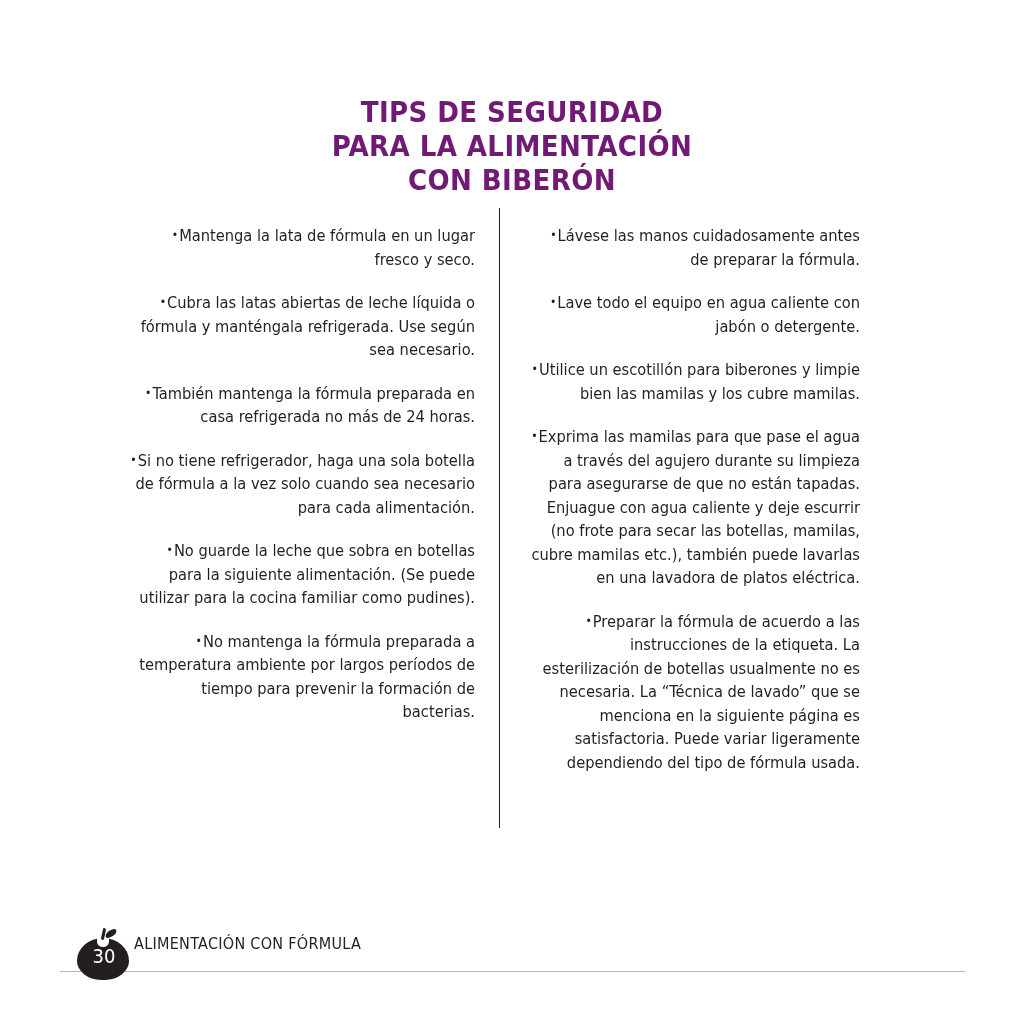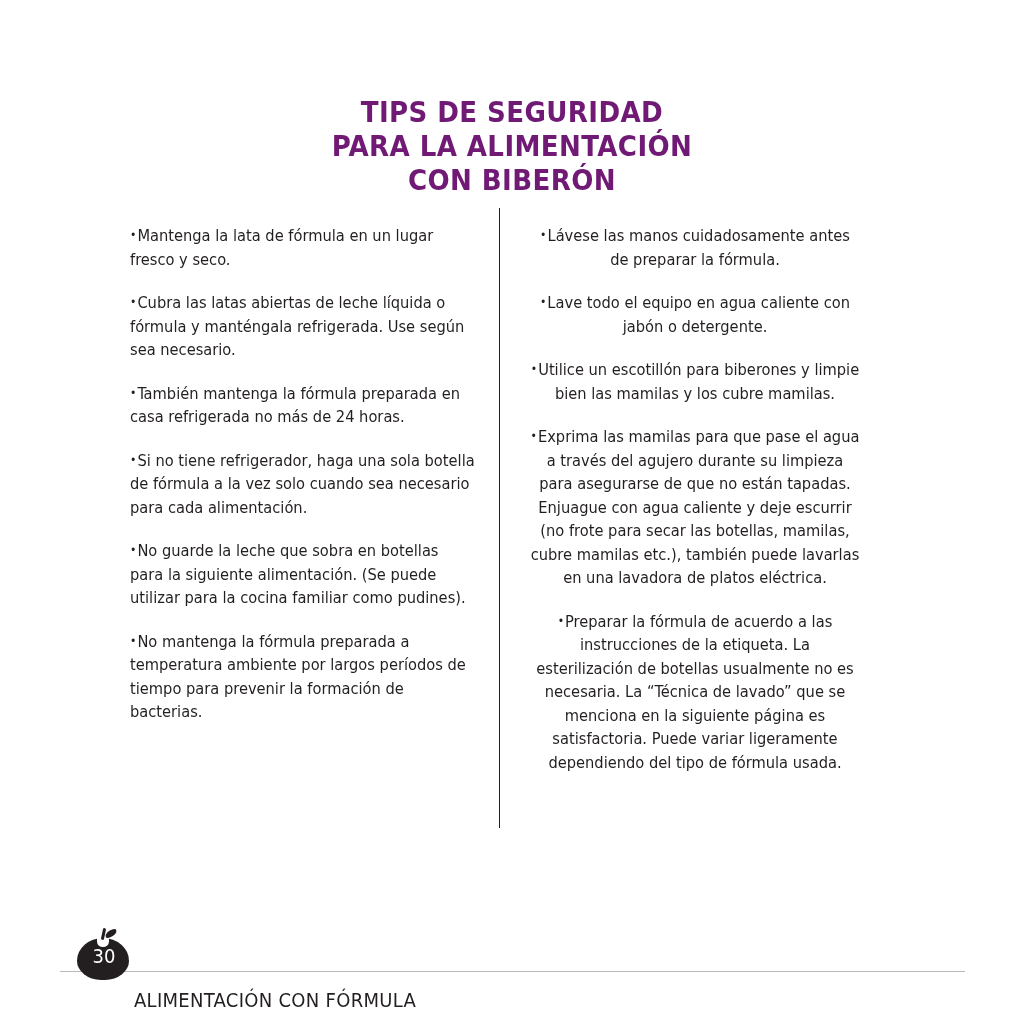--- a/index.html
+++ b/index.html
@@ -49,26 +49,26 @@
     top: 208px;
     width: 760px;
   }
   .col {
     position: absolute;
     top: 0;
   }
   .col-left {
     left: 0;
     width: 345px;
-    text-align: left;
+    text-align: right;
   }
   .col-right {
     left: 400px;
     width: 330px;
-    text-align: center;
+    text-align: right;
   }
   .divider {
     position: absolute;
     left: 369px;
     top: 0;
     width: 1px;
     height: 620px;
     background: #231f20;
   }
 
@@ -150,23 +150,23 @@
     width: 54px;
     text-align: center;
     font-family: "DejaVu Sans Condensed", "Liberation Sans Narrow", "Liberation Sans", sans-serif;
     font-size: 20px;
     color: #ffffff;
     z-index: 3;
   }
   .footer-label {
     position: absolute;
     left: 134px;
-    top: 988px;
-    font-family: "DejaVu Sans Condensed", "Liberation Sans Narrow", "Liberation Sans", sans-serif;
-    font-size: 20px;
+    top: 934px;
+    font-family: "DejaVu Sans Condensed", "Liberation Sans Narrow", "Liberation Sans", sans-serif;
+    font-size: 16px;
     letter-spacing: 0.3px;
     color: #231f20;
   }
 </style>
 </head>
 <body>
 
 <div class="page">
 
   <div class="title">

